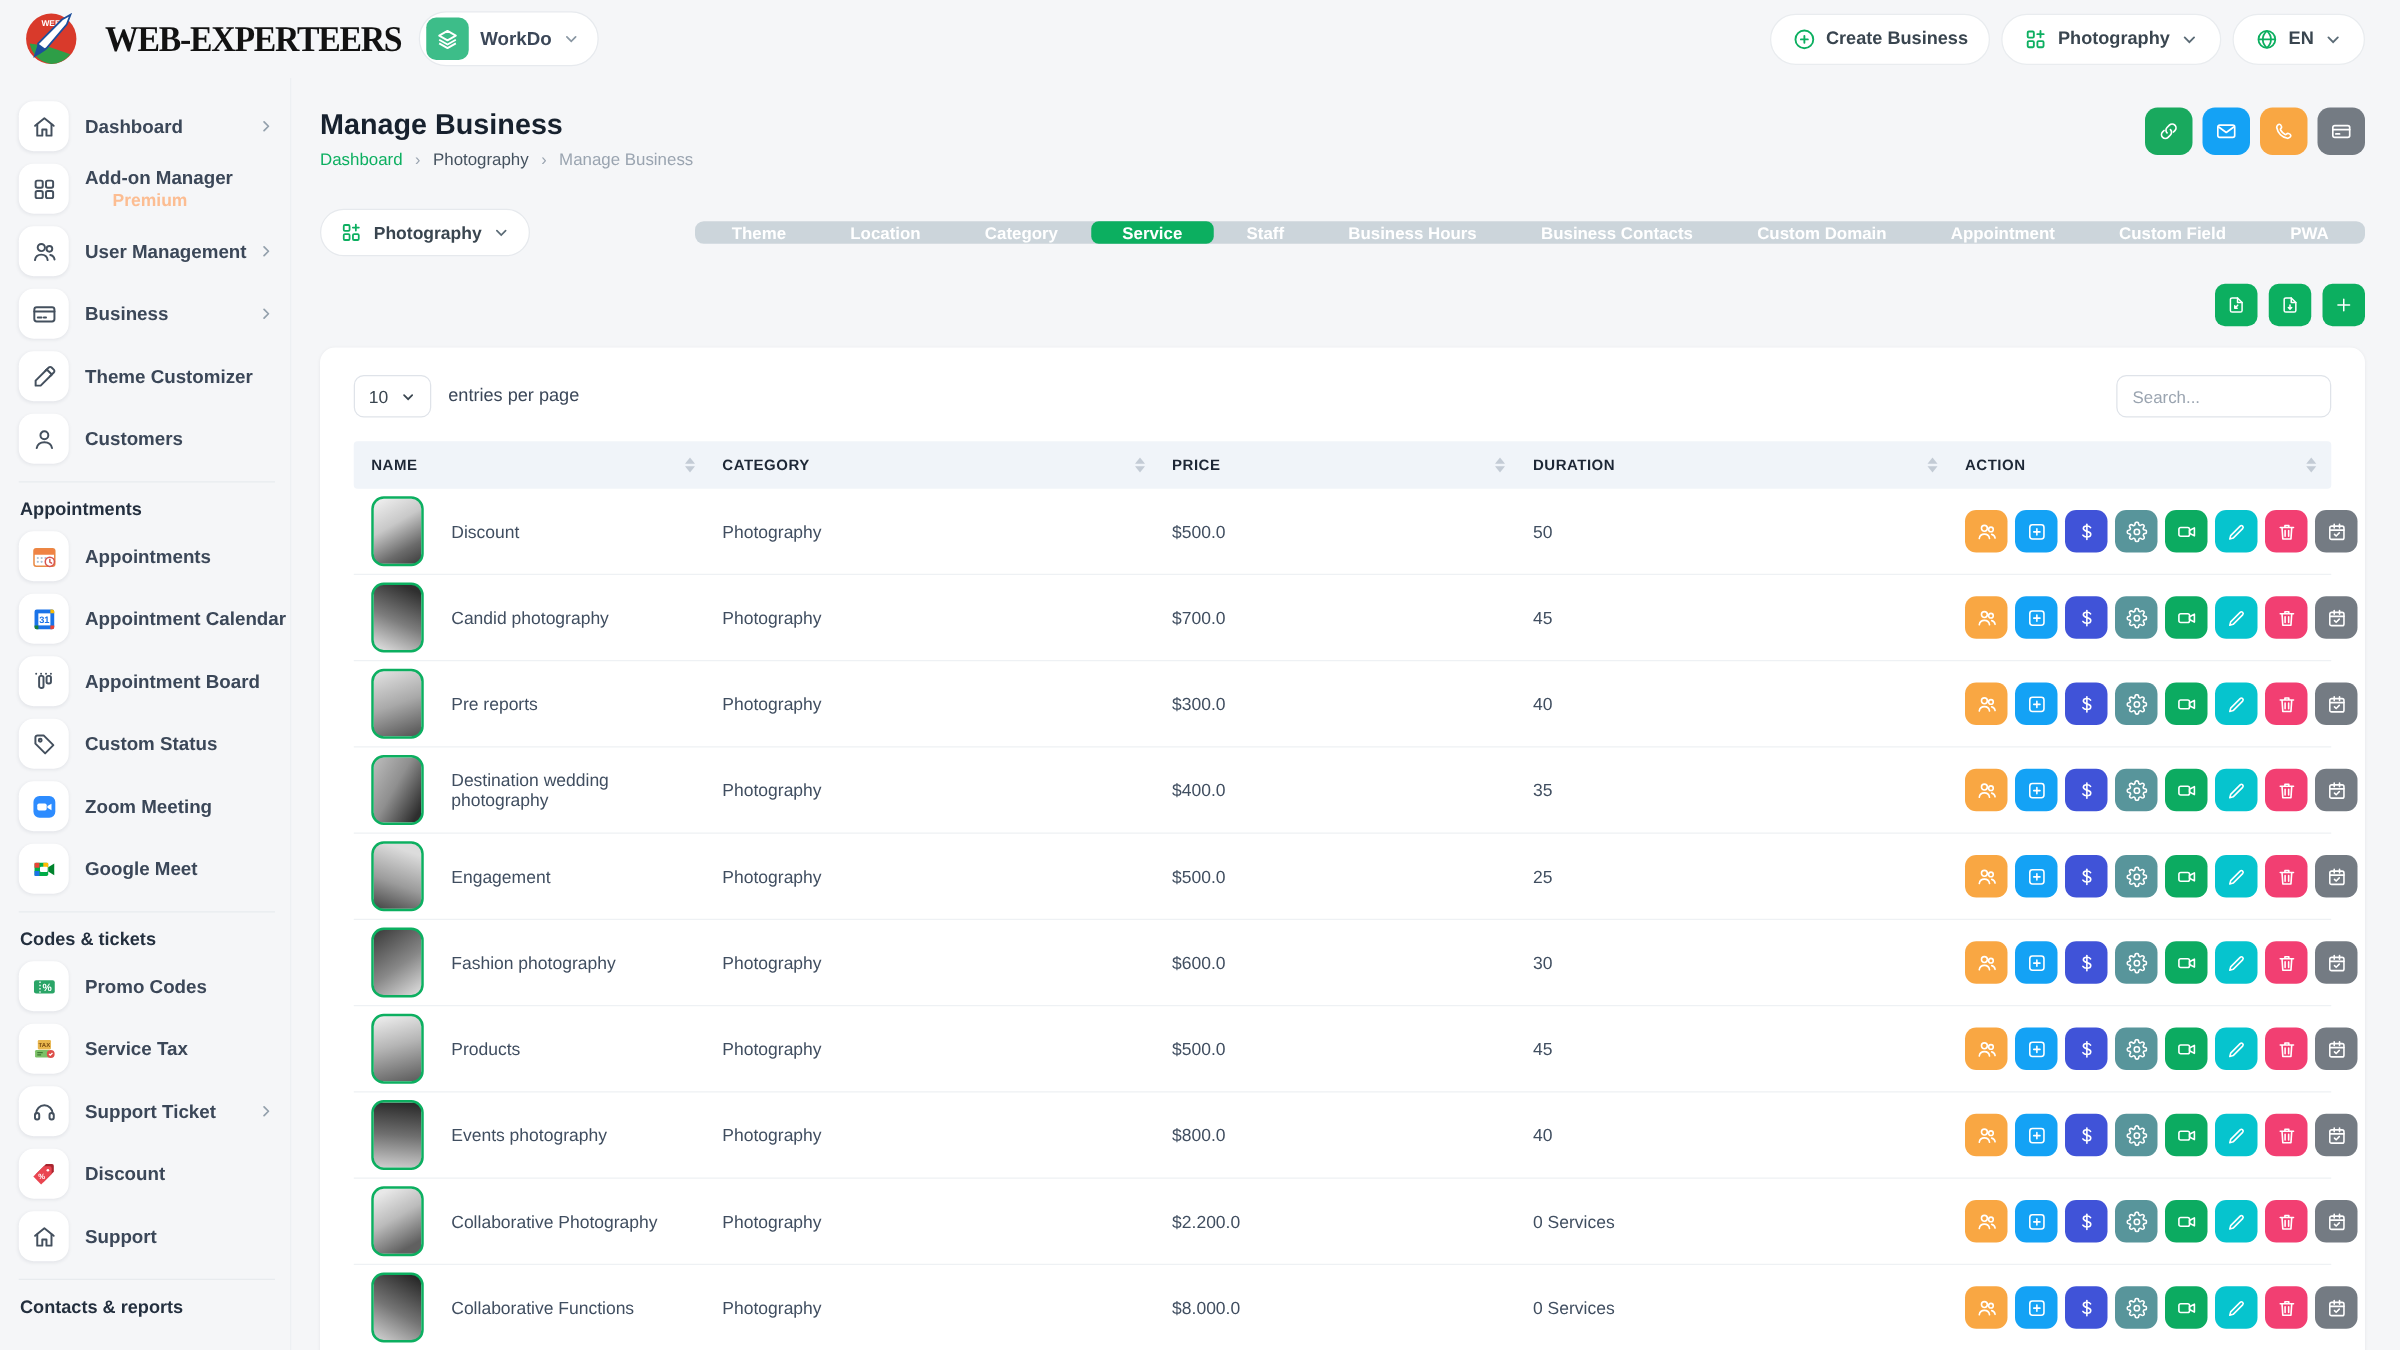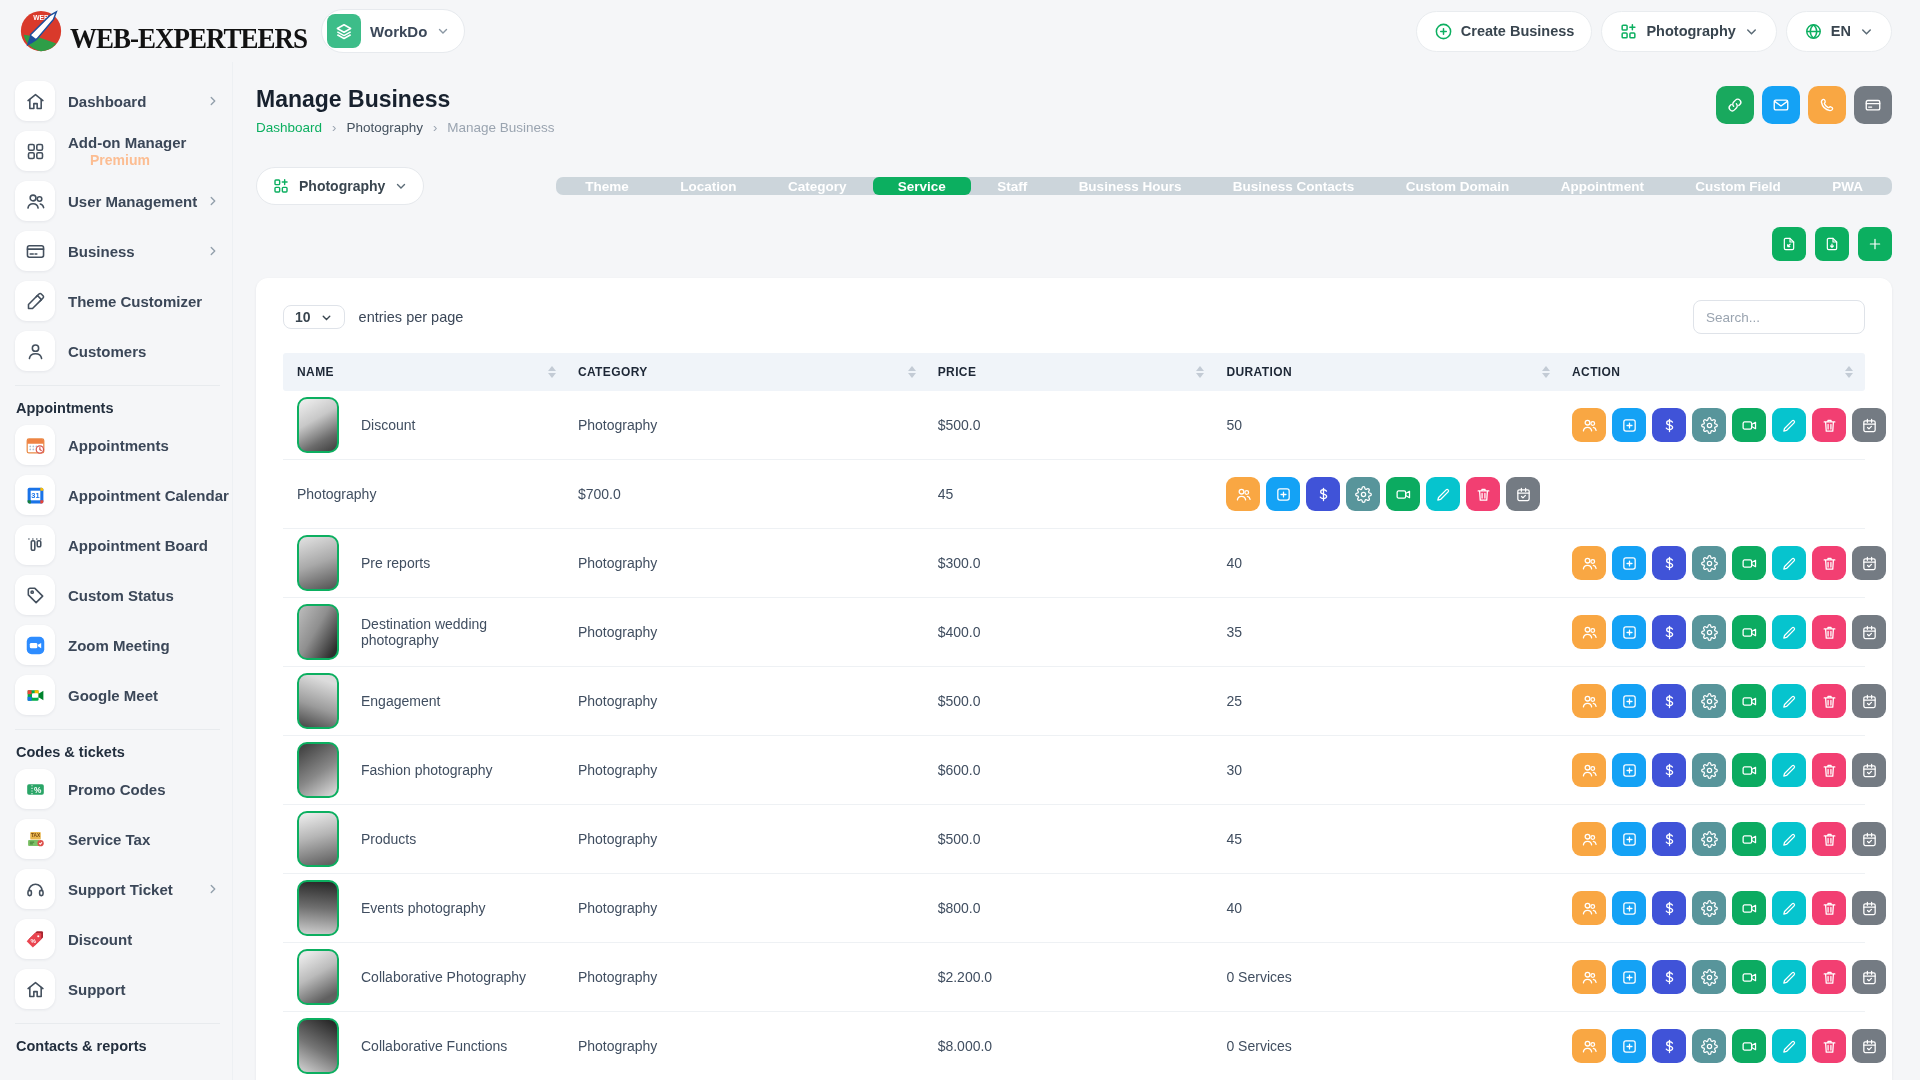--- a/index.html
+++ b/index.html
@@ -1,21 +1,21 @@
 <!DOCTYPE html>
 <html><head>
 <meta charset="utf-8">
 <style>
   * { margin:0; padding:0; box-sizing:border-box; }
   html,body { width:1920px; height:1080px; overflow:hidden; background:#f5f6f8;
     font-family:"Liberation Sans","DejaVu Sans",sans-serif; color:#3b4758; }
 
   
   .topbar { height:62px; display:flex; align-items:center; padding:0 28px 0 18px; }
-  .logo-wrap { display:flex; align-items:flex-end; gap:6px; }
+  .logo-wrap { display:flex; align-items:center; gap:20px; }
   .logo-badge { width:46px; height:46px; }
   .brand-text { font-family:"Liberation Serif","DejaVu Serif",serif; font-weight:700;
     font-size:27px; letter-spacing:-1px; color:#121212; transform:scaleY(1.08); }
   .workspace-pill { margin-left:14px; display:flex; align-items:center; gap:9px;
     background:#fff; border:1px solid #e7eaee; border-radius:22px; padding:4px 14px 4px 5px; height:44px; }
   .workspace-icon { width:34px; height:34px; background:#3dbd89; border-radius:8px;
     display:flex; align-items:center; justify-content:center; color:#fff; }
   .workspace-label { font-size:15px; font-weight:600; color:#3b4758; }
   .topbar-right { margin-left:auto; display:flex; align-items:center; gap:9px; }
   .pill-btn { display:flex; align-items:center; gap:8px; background:#fff; border:1px solid #e9ecef;
@@ -66,21 +66,21 @@
   .export-row { display:flex; justify-content:flex-end; gap:9px; margin:22px 0 17px; }
   .exp-btn { width:34px; height:34px; border-radius:8px; border:none; background:#0caf60; color:#fff;
     display:flex; align-items:center; justify-content:center; cursor:pointer; }
   .exp-btn svg { width:16px; height:16px; }
 
   
   .card { background:#fff; border-radius:12px; box-shadow:0 1px 3px rgba(16,24,40,.07);
     padding:22px 27px; height:840px; }
   .controls { display:flex; align-items:center; }
   .select-box { display:flex; align-items:center; gap:9px; border:1px solid #dfe3e9; border-radius:8px;
-    height:24px; padding:0 11px; font-size:14px; font-weight:700; color:#39454f; background:#fff; cursor:pointer;text-align:center; }
+    height:34px; padding:0 11px; font-size:14px; font-weight:400; color:#39454f; background:#fff; cursor:pointer;text-align:center; }
   .select-box .chev { width:13px; height:13px; color:#39454f; }
   .controls-label { margin-left:14px; font-size:14.5px; color:#3b4758; }
   .search-input { margin-left:auto; width:172px; height:34px; border:1px solid #dfe3e9; border-radius:8px;
     padding:0 12px; font-size:13.5px; color:#39454f; outline:none; font-family:inherit; }
   .search-input::placeholder { color:#9aa4b0; }
 
   .table { margin-top:19px; }
   .t-head { display:grid; grid-template-columns:17.8% 22.8% 18.3% 21.9% auto; background:#f0f4f9;
     height:38px; align-items:center; border-radius:3px; padding:0 2px; }
   .t-head .th { display:flex; align-items:center; justify-content:space-between; padding:0 10px 0 12px;
@@ -651,20 +651,24 @@
                   <svg viewBox="0 0 24 24" fill="none" stroke="currentColor" stroke-width="1.8" stroke-linecap="round" stroke-linejoin="round">
                     <rect x="4" y="5.5" width="16" height="15" rx="2"></rect>
                     <path d="M4 10h16M9 3.5v4M15 3.5v4"></path>
                     <path d="M9.3 14.8l1.9 1.9 3.5-3.5"></path>
                   </svg>
                 </span>
               </button>
             </div>
           </div>
           <div class="t-row">
+            <div class="name-cell">
+              <div class="thumb" style="background: linear-gradient(205deg, rgb(47, 47, 47) 10%, rgb(125, 125, 125) 55%, rgb(217, 217, 217) 95%);"></div>
+              <span class="t-cell" style="padding-left: 0px;">Candid photography</span>
+            </div>
             <div class="t-cell">Photography</div>
             <div class="t-cell">$700.0</div>
             <div class="t-cell">45</div>
             <div class="actions-cell">
               <button class="act-btn" style="background: rgb(249, 167, 67);">
                 <span style="width: 17px; height: 17px; display: flex;">
                   <svg viewBox="0 0 24 24" fill="none" stroke="currentColor" stroke-width="1.8" stroke-linecap="round" stroke-linejoin="round">
                     <circle cx="9.2" cy="8" r="3.3"></circle>
                     <path d="M3.4 19.5c.5-3.3 2.7-5 5.8-5s5.3 1.7 5.8 5"></path>
                     <circle cx="16.6" cy="9.2" r="2.6"></circle>

